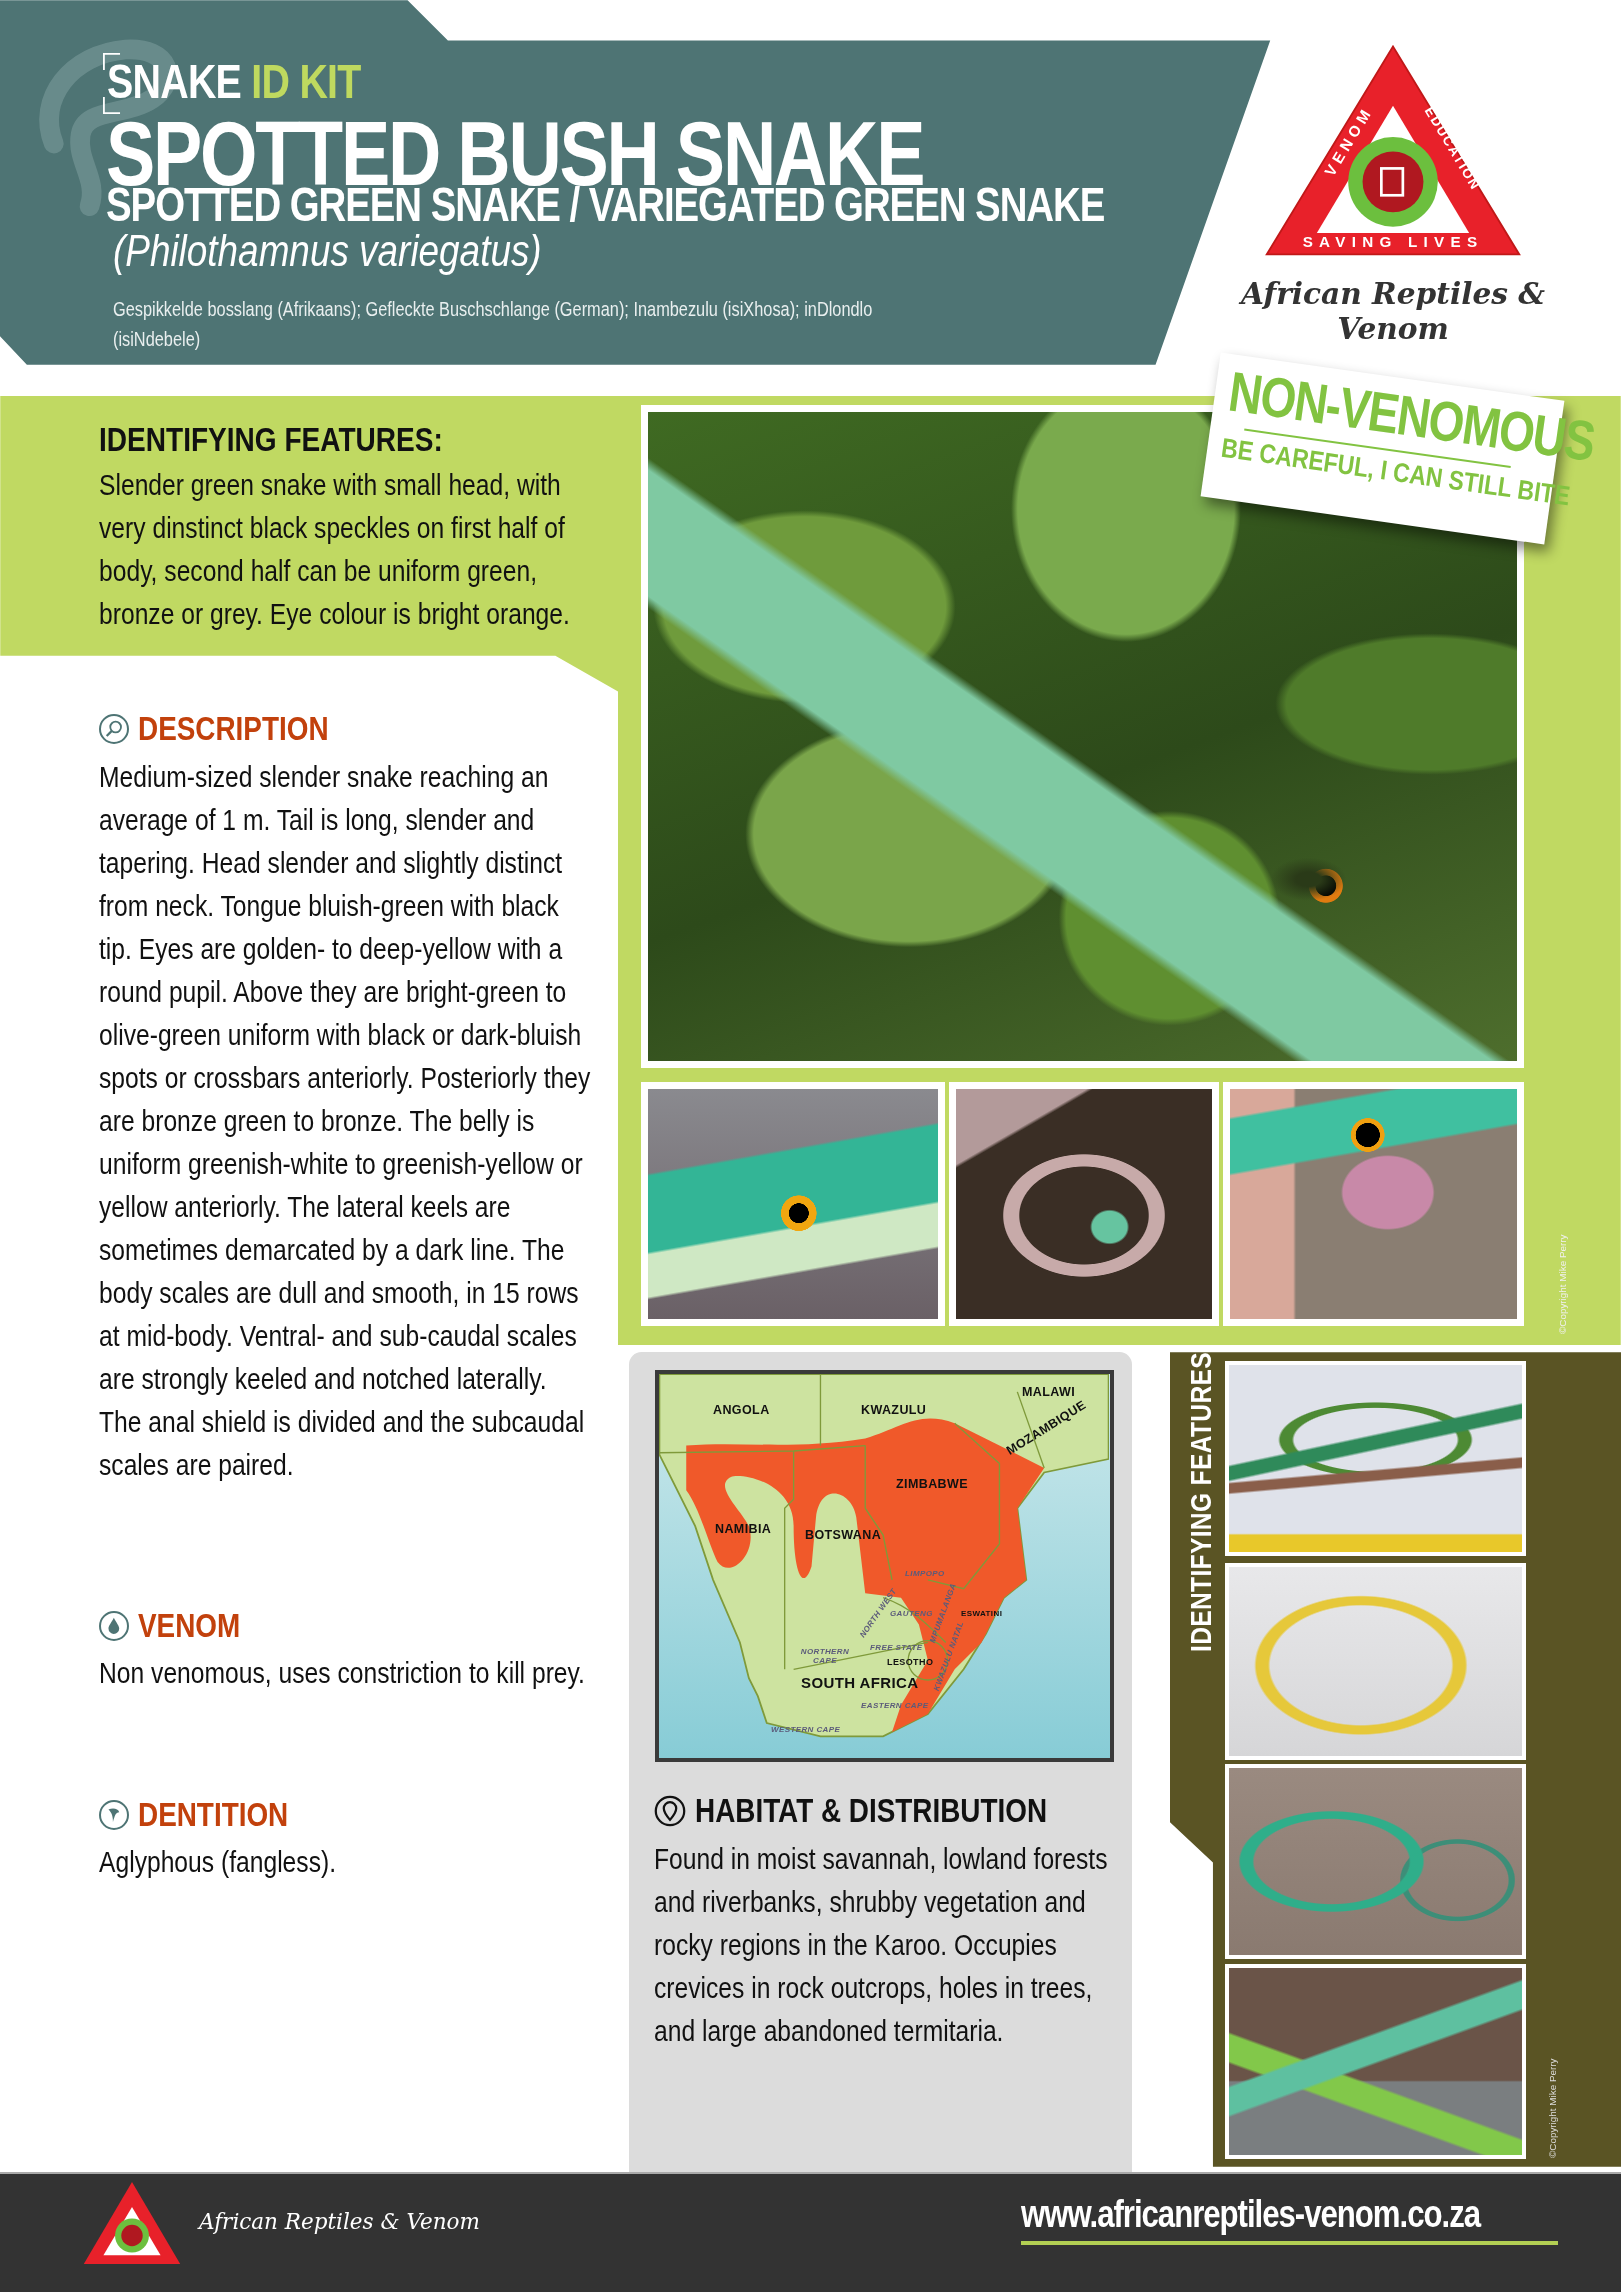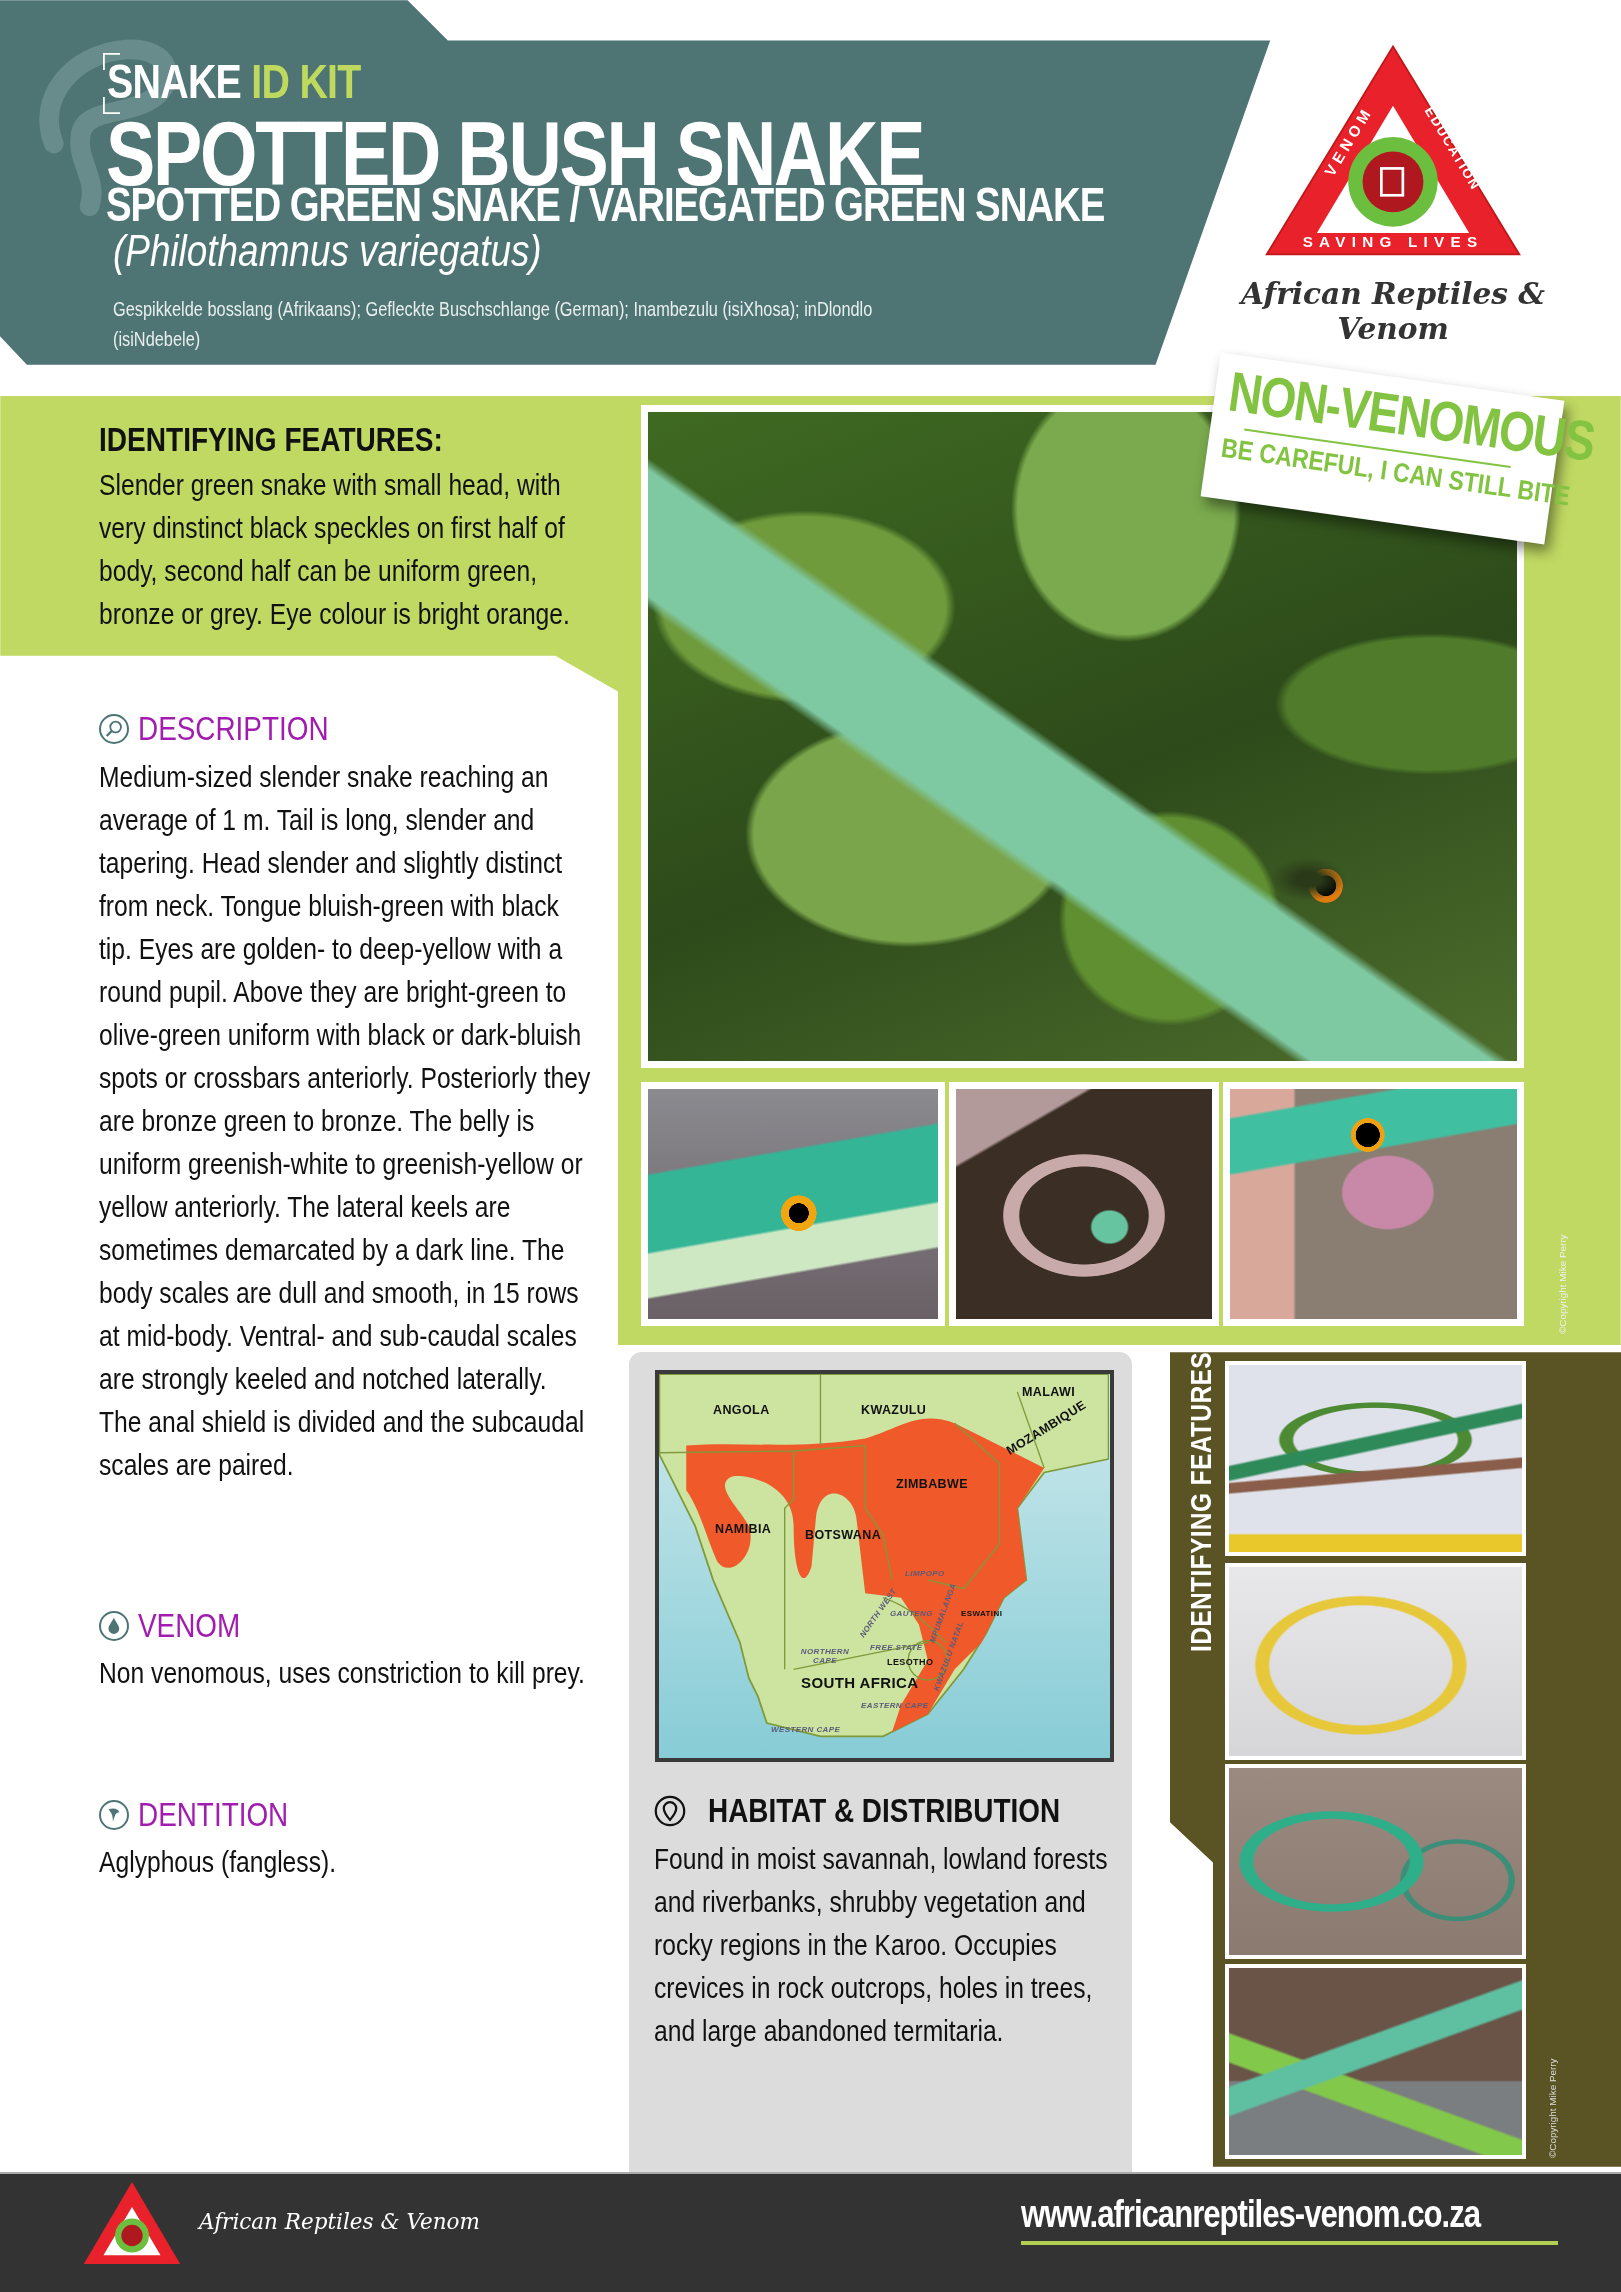--- a/index.html
+++ b/index.html
@@ -20,21 +20,21 @@
   
   #logo-top { position: absolute; left: 1263px; top: 43px; width: 260px; height: 215px; }
   #brand-top { position: absolute; left: 1214px; top: 276px; width: 358px; text-align: center; font-family: "DejaVu Serif", serif; font-style: italic; font-weight: bold; font-size: 29.6px; color: #333; }
 
   
   #green-band { position: absolute; left: 0; top: 396px; width: 1621px; height: 949px; }
   #ident-title { position: absolute; left: 99px; top: 421px; font-size: 33px; font-weight: bold; color: #111; transform: scaleX(0.85); transform-origin: left top; white-space: nowrap; }
   #ident-body { position: absolute; left: 99px; top: 464px; width: 564px; font-size: 29px; line-height: 43px; color: #111; transform: scaleX(0.85); transform-origin: left top; }
 
   
-  .sec-head { position: absolute; left: 99px; display: flex; align-items: center; gap: 9px; color: #a21caf; font-weight: normal; font-size: 34px; white-space: nowrap; }
+  .sec-head { position: absolute; left: 99px; display: flex; align-items: center; gap: 9px; color: #c2410c; font-weight: bold; font-size: 34px; white-space: nowrap; }
   .sec-head .lbl { transform: scaleX(0.82); transform-origin: left center; display: inline-block; }
   .sec-icon { width: 30px; height: 30px; border: 2.2px solid #4e7474; border-radius: 50%; display: inline-flex; align-items: center; justify-content: center; flex: none; }
   .sec-body { position: absolute; left: 99px; width: 582px; font-size: 29px; line-height: 43px; color: #111; transform: scaleX(0.85); transform-origin: left top; }
 
   
   .photo { position: absolute; border: 7.2px solid #fff; overflow: hidden; }
   #photo-main { left: 641px; top: 405px; width: 883px; height: 663px;
     background:
       radial-gradient(ellipse 63px 36px at 76% 72%, #2a3a18 0 20%, transparent 60%),
       radial-gradient(circle at 78% 73%, #000 0 1.2%, #e07b10 1.3% 2%, transparent 2.1%),
@@ -67,21 +67,21 @@
   #badge-sub { color: #82c341; font-size: 27px; font-weight: bold; white-space: nowrap; transform: scaleX(0.85); transform-origin: left top; }
 
   .copyright { position: absolute; font-size: 9.9px; color: #f0f0f0; white-space: nowrap; transform: rotate(-90deg); transform-origin: left top; }
 
   
   #map-panel { position: absolute; left: 629px; top: 1352px; width: 503px; height: 824px; background: #dcdcdc; border-radius: 12.5px 12.5px 0 0; }
   #map { position: absolute; left: 655px; top: 1370px; width: 459px; height: 392px; border: 4.5px solid #3a3a3a; overflow: hidden; background: linear-gradient(180deg, #cde9ec, #87ccd6); }
   #map svg { position: absolute; left: 0; top: 0; }
   .map-lbl { position: absolute; font-size: 12.5px; font-weight: bold; color: #111; letter-spacing: 0.4px; white-space: nowrap; }
   .map-lbl.prov { font-size: 8px; font-style: italic; color: #5b5b7a; }
-  #habitat-head { position: absolute; left: 654px; top: 1791px; display: flex; align-items: center; gap: 22px; font-size: 34px; font-weight: bold; color: #111; white-space: nowrap; }
+  #habitat-head { position: absolute; left: 654px; top: 1791px; display: flex; align-items: center; gap: 9px; font-size: 34px; font-weight: bold; color: #111; white-space: nowrap; }
   #habitat-head .lbl { transform: scaleX(0.82); transform-origin: left center; display: inline-block; }
   #habitat-body { position: absolute; left: 654px; top: 1838px; width: 546px; font-size: 29px; line-height: 43px; color: #111; transform: scaleX(0.85); transform-origin: left top; }
 
   
   #olive-panel { position: absolute; left: 1170px; top: 1352px; width: 451px; height: 815px; }
   #olive-label { position: absolute; left: 1184px; top: 1652px; color: #fff; font-size: 30px; font-weight: bold; white-space: nowrap; transform: rotate(-90deg) scaleX(0.82); transform-origin: left top; letter-spacing: 0.4px; }
   .side-photo { position: absolute; left: 1225px; width: 301px; border: 4.5px solid #fff; overflow: hidden; }
   #side-1 { top: 1361px; height: 195px; background:
       linear-gradient(168deg, transparent 40%, #2f8a5a 41% 46%, transparent 47%),
       linear-gradient(175deg, transparent 55%, #8a5e4a 56% 60%, transparent 61%),

